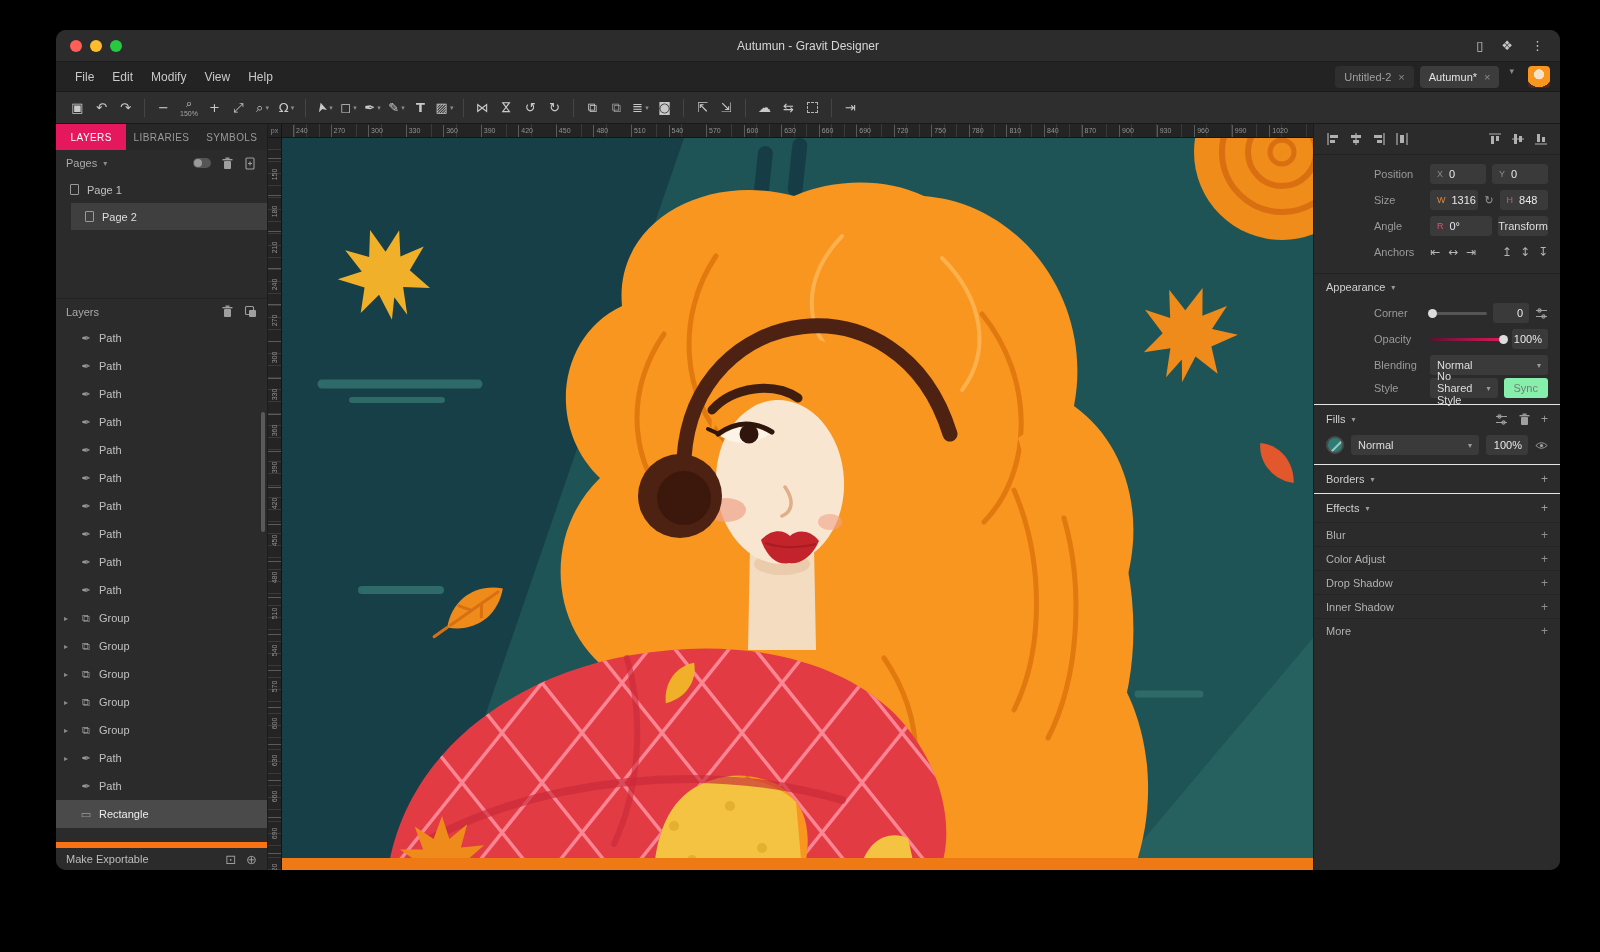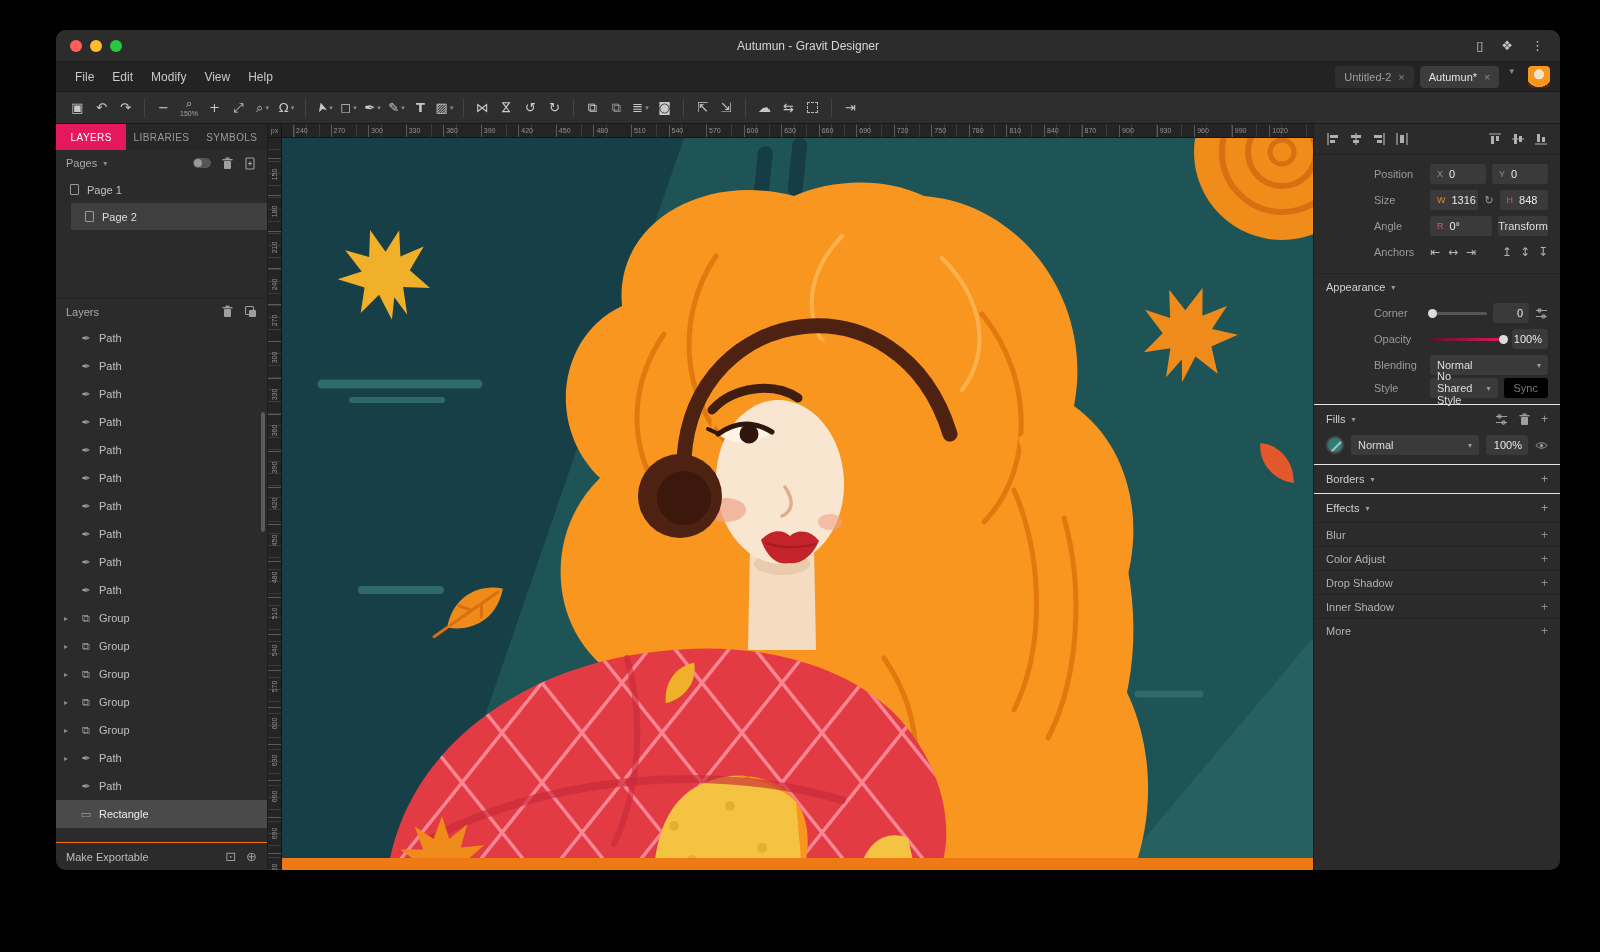--- a/index.html
+++ b/index.html
@@ -63,21 +63,21 @@
   .prow { height:27px; display:flex; align-items:center; padding:0 14px; gap:8px; flex:none; }
   .prow.selected { background:#3f3f3f; color:#dedede;margin-left:15px; }
   .doc-ic { width:9px; height:11px; border:1px solid #9a9a9a; border-radius:1px; flex:none; }
   .pages-gap { height:68px; flex:none; }
   .layers-list { flex:1; overflow:hidden; position:relative; }
   .lrow { height:28px; display:flex; align-items:center; padding:0 8px; gap:6px; }
   .lrow.selected { background:#4a4a4a; color:#ededed; }
   .lrow .exp { width:9px; font-size:8px; color:#8a8a8a; flex:none; font-family:"DejaVu Sans", sans-serif; }
   .lrow .licn { width:14px; font-size:11px; color:#9a9a9a; text-align:center; flex:none; font-family:"DejaVu Sans", sans-serif; }
   .scrollbar { position:absolute; right:2px; top:88px; width:4px; height:120px; border-radius:2px; background:#5a5a5a; }
-  .panel-footer { height:28px; border-top:1px solid #f97316; display:flex; align-items:center;
+  .panel-footer { height:28px; border-top:6px solid #f97316; display:flex; align-items:center;
     padding:0 10px; gap:8px; color:#bdbdbd; flex:none; }
   .panel-footer .right { margin-left:auto; display:flex; gap:10px; font-size:13px; color:#9a9a9a; font-family:"DejaVu Sans", sans-serif; }
 
   
   .canvas-area { flex:1; position:relative; min-width:0; background:#1f5457; }
   .ruler-corner { position:absolute; left:0; top:0; width:14px; height:14px; background:#242424;
     border-right:1px solid #141414; border-bottom:1px solid #141414; color:#8a8a8a; font-size:7px;
     display:flex; align-items:center; justify-content:center; z-index:3; }
   .ruler-h { position:absolute; left:14px; right:0; top:0; height:14px; background:#242424;
     border-bottom:1px solid #141414; z-index:2; overflow:hidden;
@@ -108,21 +108,21 @@
   .props { padding:6px 0 8px; border-bottom:1px solid #222; flex:none; }
   .prop-row { display:flex; align-items:center; padding:3px 12px; gap:6px; height:26px; }
   .plabel { width:50px; color:#9a9a9a; flex:none;margin-left:48px; }
   .field { flex:1; background:#3a3a3a; border-radius:3px; height:20px; display:flex;
     align-items:center; padding:0 7px; gap:6px; color:#e8e8e8; min-width:0; }
   .field .pre { font-size:9px; color:#8d8d8d; }
   .field .pre.w { color:#d98b3d; } .field .pre.h { color:#d9536f; } .field .pre.r { color:#d9536f; }
   .linkic { color:#9a9a9a; font-size:11px; font-family:"DejaVu Sans", sans-serif; }
   .btn { flex:1; background:#3a3a3a; border-radius:3px; height:20px; display:flex;
     align-items:center; justify-content:center; color:#dedede; }
-  .btn.dim { color:#7a7a7a; background:#000000;text-align:center; }
+  .btn.dim { color:#7a7a7a; background:#86efac;text-align:center; }
   .mini { font-size:12px; color:#b5b5b5; font-family:"DejaVu Sans", sans-serif; }
   .anchor-grp { display:flex; gap:8px; }
   .anchor-grp + .anchor-grp { margin-left:auto; }
   .sec-head { display:flex; align-items:center; gap:6px; padding:7px 12px; color:#cfcfcf; flex:none; }
   .sec-head .chev { font-size:8px; color:#9a9a9a; }
   .sec-head .right { margin-left:auto; display:flex; gap:10px; align-items:center; color:#9a9a9a; font-size:12px; }
   .bline { border-top:1px solid #e5e5e5; }
   .slider { flex:1; height:3px; border-radius:2px; background:#555; position:relative; }
   .slider .knob { position:absolute; top:-3px; width:9px; height:9px; border-radius:50%; background:#dcdcdc; }
   .slider.pink { background:linear-gradient(to right,#5a1230,#e5185d); }

